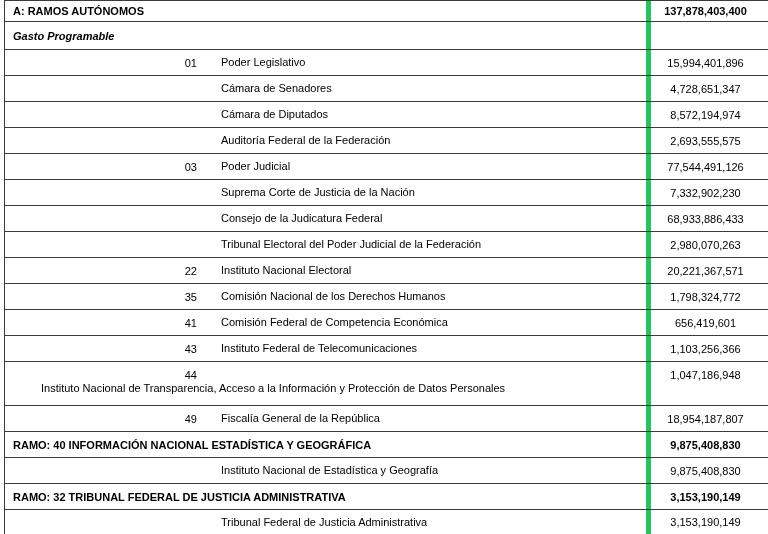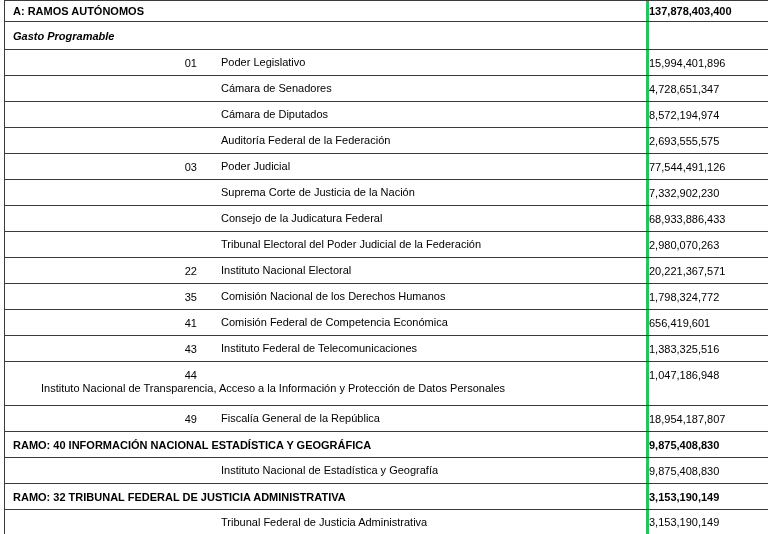--- a/index.html
+++ b/index.html
@@ -68,25 +68,25 @@
     align-items: flex-start;
     padding-top: 7px;
     flex-direction: column;
   }
   .row:nth-child(15) .desc {
     text-align: justify;
   }
   .cell-amount {
     flex: none;
     width: 123px;
-    border-left: 3px solid #22c55e;
+    border-left: 5px solid #22c55e;
     box-sizing: border-box;
     display: flex;
     align-items: center;
-    justify-content: flex-start;
+    justify-content: center;
     padding-right: 9px;
   }
   .row.section .cell-amount {
     font-weight: bold;
   }
   .row:nth-child(15) .cell-amount {
     align-items: flex-start;
     padding-top: 7px;
   }
 </style>
@@ -208,21 +208,21 @@
       <div class="cell-amount">
         <span>656,419,601</span>
       </div>
     </div>
     <div class="row item">
       <div class="cell-left">
         <span class="code">43</span>
         <span class="desc">Instituto Federal de Telecomunicaciones</span>
       </div>
       <div class="cell-amount">
-        <span>1,383,325,516</span>
+        <span>1,103,256,366</span>
       </div>
     </div>
     <div class="row item">
       <div class="cell-left">
         <span class="code">44</span>
         <span class="desc">Instituto Nacional de Transparencia, Acceso a la Información y Protección de Datos Personales</span>
       </div>
       <div class="cell-amount">
         <span>1,047,186,948</span>
       </div>

